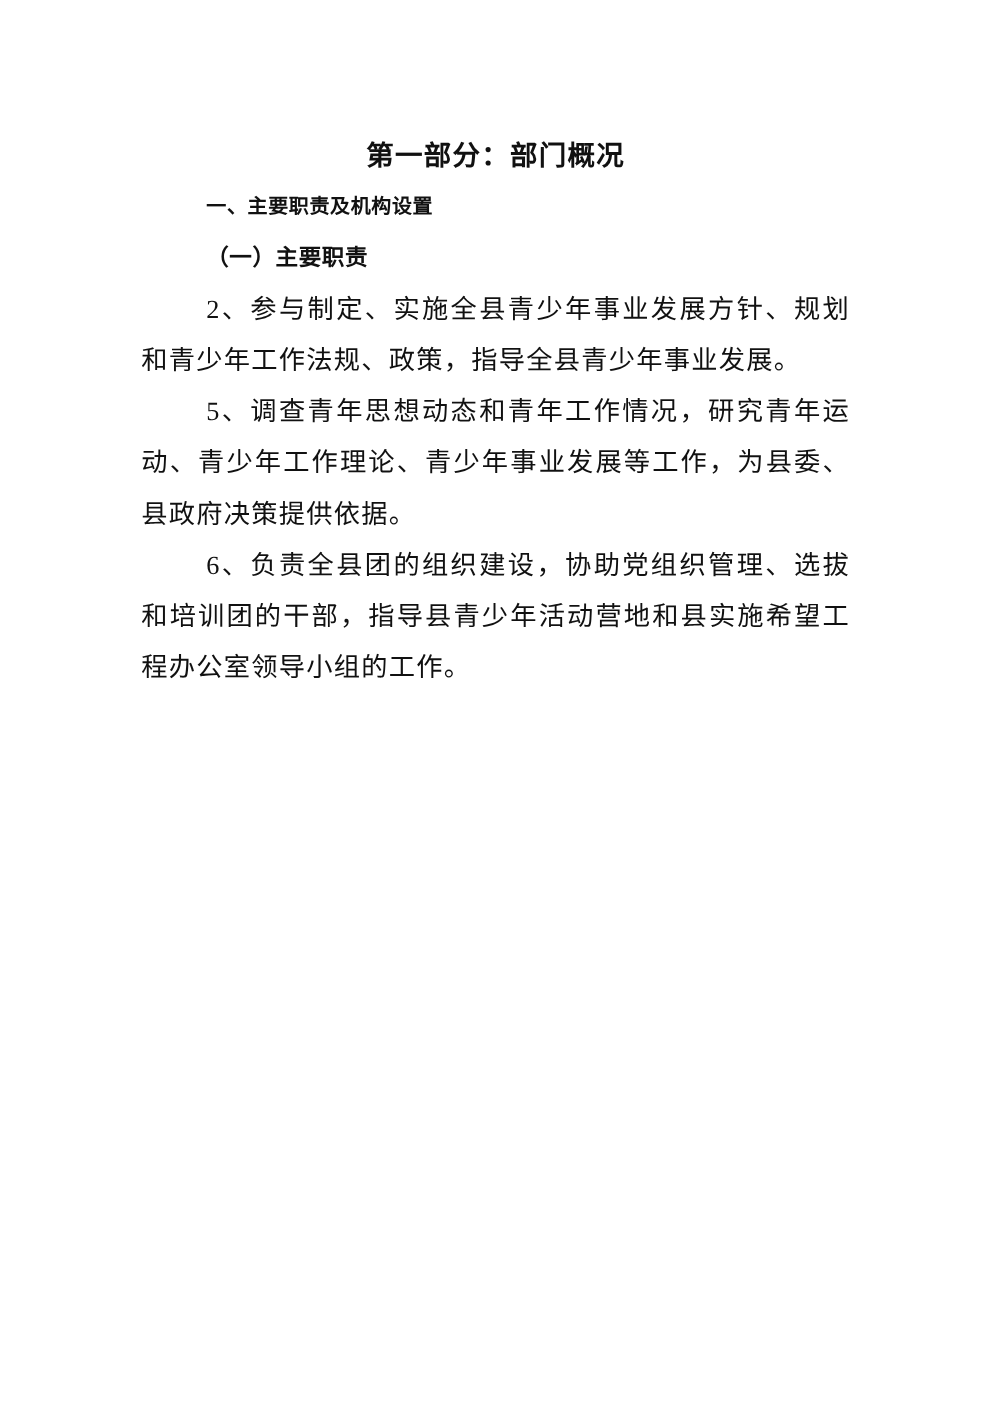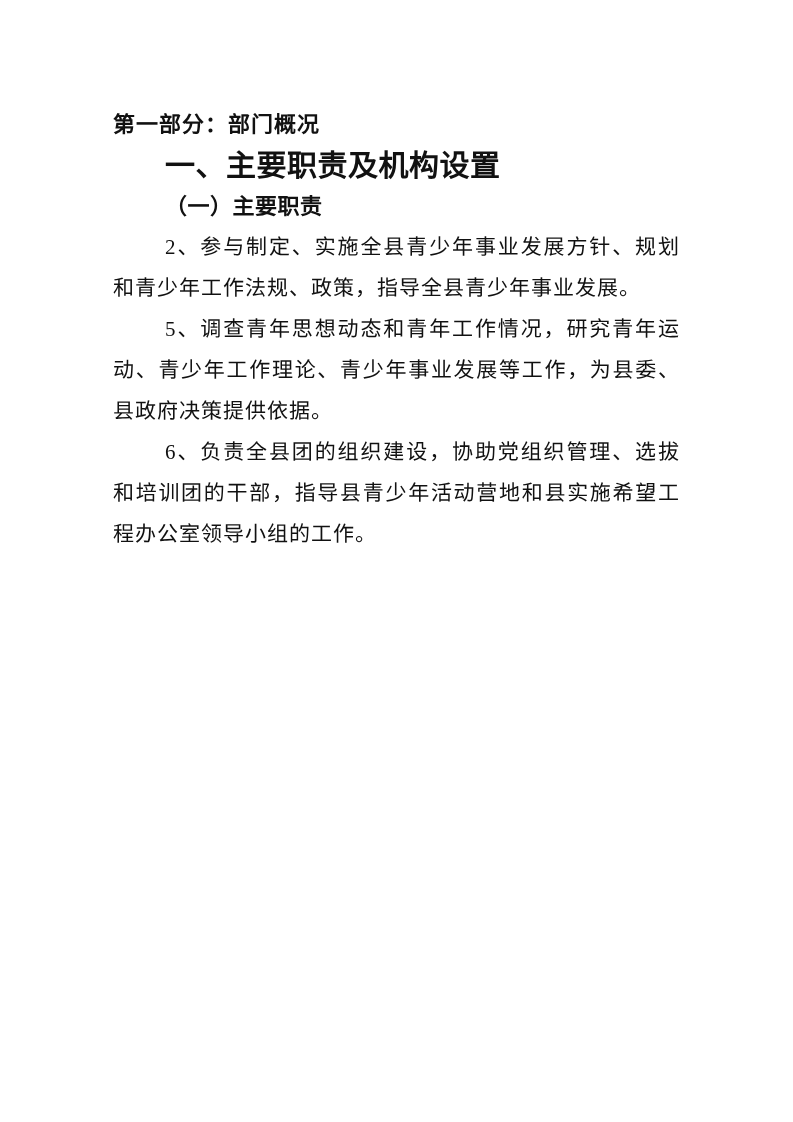--- a/index.html
+++ b/index.html
@@ -21,38 +21,39 @@
     left: 113px;
     top: 104px;
     width: 567px;
   }
   .doc-title {
     margin: 0;
     font-family: "Liberation Sans", "DejaVu Sans", sans-serif;
     font-weight: bold;
     font-size: 22px;
     line-height: 41px;
+    text-align: center;
     letter-spacing: 1px;
     color: #111111;
   }
   .heading-1 {
     margin: 0;
     font-family: "Liberation Sans", "DejaVu Sans", sans-serif;
     font-weight: bold;
-    font-size: 30px;
+    font-size: 16px;
     line-height: 41px;
     text-indent: 52px;
     letter-spacing: 0.5px;
     color: #111111;
   }
   .heading-2 {
     margin: 0;
     font-family: "Liberation Serif", "DejaVu Serif", serif;
     font-weight: bold;
-    font-size: 22px;
+    font-size: 18px;
     line-height: 41px;
     text-indent: 52px;
     letter-spacing: 0.5px;
     color: #111111;
   }
   .body-para {
     margin: 0;
     font-family: "Liberation Serif", "DejaVu Serif", serif;
     font-weight: normal;
     font-size: 21px;

